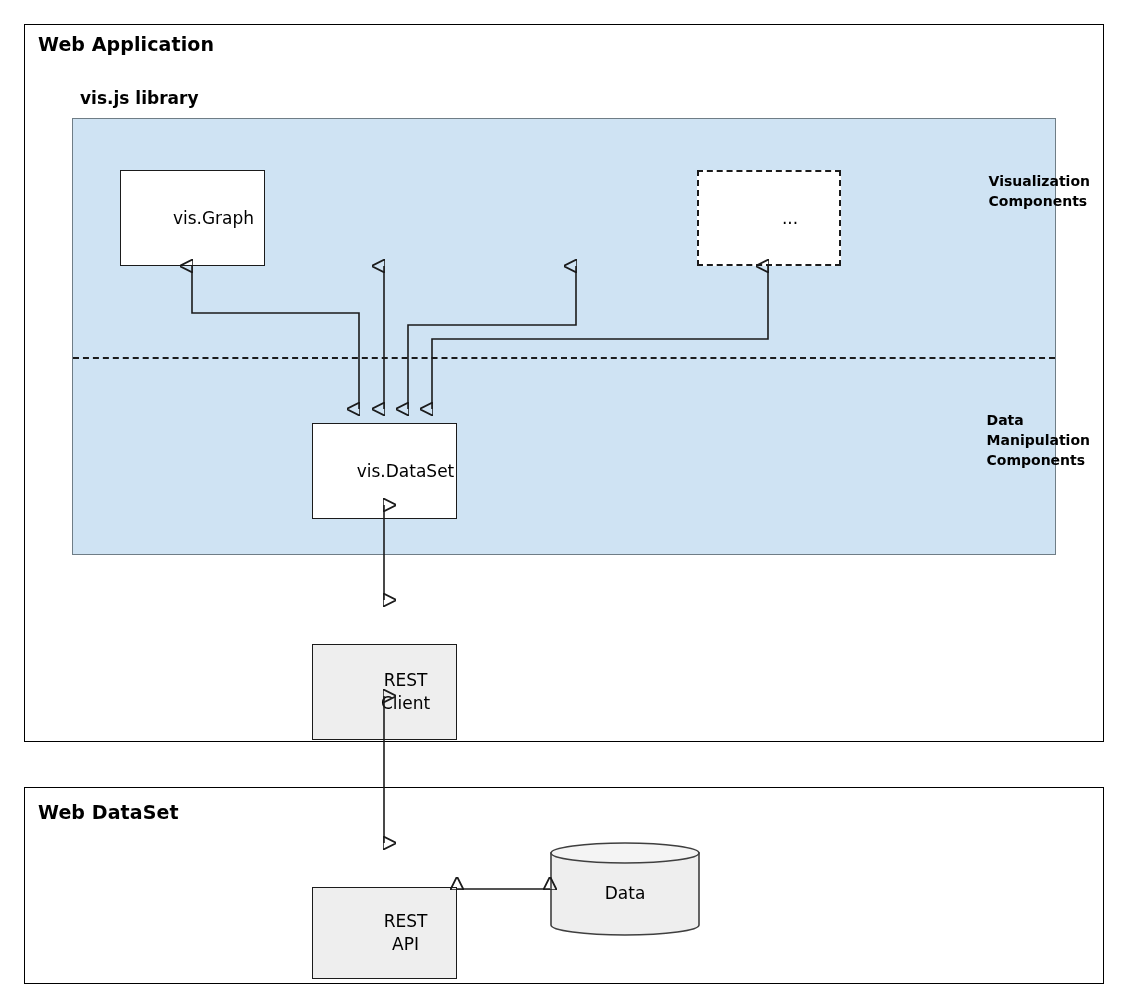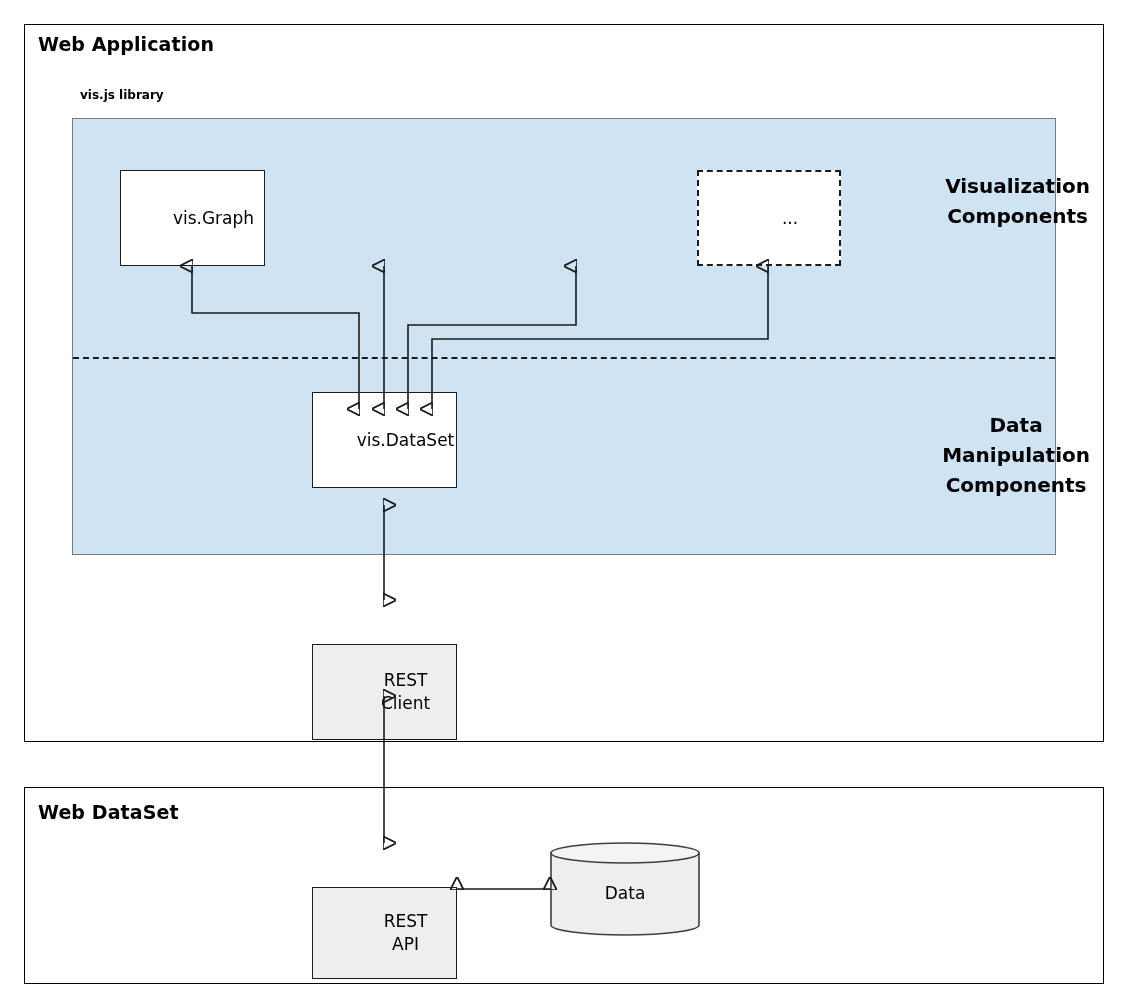--- a/index.html
+++ b/index.html
@@ -38,21 +38,21 @@
     white-space: nowrap;
   }
   #title-web-application { left: 38px; top: 33px; }
   #title-web-service     { left: 38px; top: 801px; }
 
   
   #title-vis-library {
     position: absolute;
     left: 80px; top: 88px;
     font-weight: bold;
-    font-size: 12px;
+    font-size: 17px;
     white-space: nowrap;
   }
   #library-panel {
     position: absolute;
     left: 72px; top: 118px;
     width: 984px; height: 437px;
     background: #cfe3f3;
     border: 1px solid #6f7d86;
     box-sizing: border-box;
   }
@@ -62,23 +62,23 @@
     position: absolute;
     left: 73px; top: 357px;
     width: 982px; height: 0;
     border-top: 2px dashed #1b1b1b;
   }
 
   
   .group-caption {
     position: absolute;
     font-weight: bold;
-    font-size: 20px;
-    line-height: 30px;
-    text-align: center;
+    font-size: 14px;
+    line-height: 20px;
+    text-align: left;
     white-space: pre-line;
   }
   #caption-visualization { right: 38px; top: 171px; }
   #caption-data-manipulation { right: 38px; top: 410px; }
 
   
   .node {
     position: absolute;
     box-sizing: border-box;
     border: 1px solid #1b1b1b;
@@ -92,21 +92,21 @@
     white-space: pre-line;
     padding-left: 42px;
   }
   .node.dashed { border: 2px dashed #1b1b1b; }
   .node.gray   { background: #eeeeee; margin-top: 44px; }
 
   #node-vis-graph    { left: 120px; top: 170px; width: 145px; height: 96px; }
   #node-vis-timeline { left: 312px; top: 170px; width: 145px; height: 96px; }
   #node-vis-graph3d  { left: 504px; top: 170px; width: 145px; height: 96px; }
   #node-etc          { left: 697px; top: 170px; width: 144px; height: 96px; }
-  #node-vis-dataset  { left: 312px; top: 392px; width: 145px; height: 96px; }
+  #node-vis-dataset  { left: 312px; top: 423px; width: 145px; height: 96px; }
   #node-rest-client  { left: 312px; top: 600px; width: 145px; height: 96px; }
   #node-rest-api     { left: 312px; top: 843px; width: 145px; height: 92px; }
 
   
   #node-data-store {
     position: absolute;
     left: 550px; top: 843px;
     width: 150px; height: 92px;
   }
   #node-data-store .cyl-svg {

